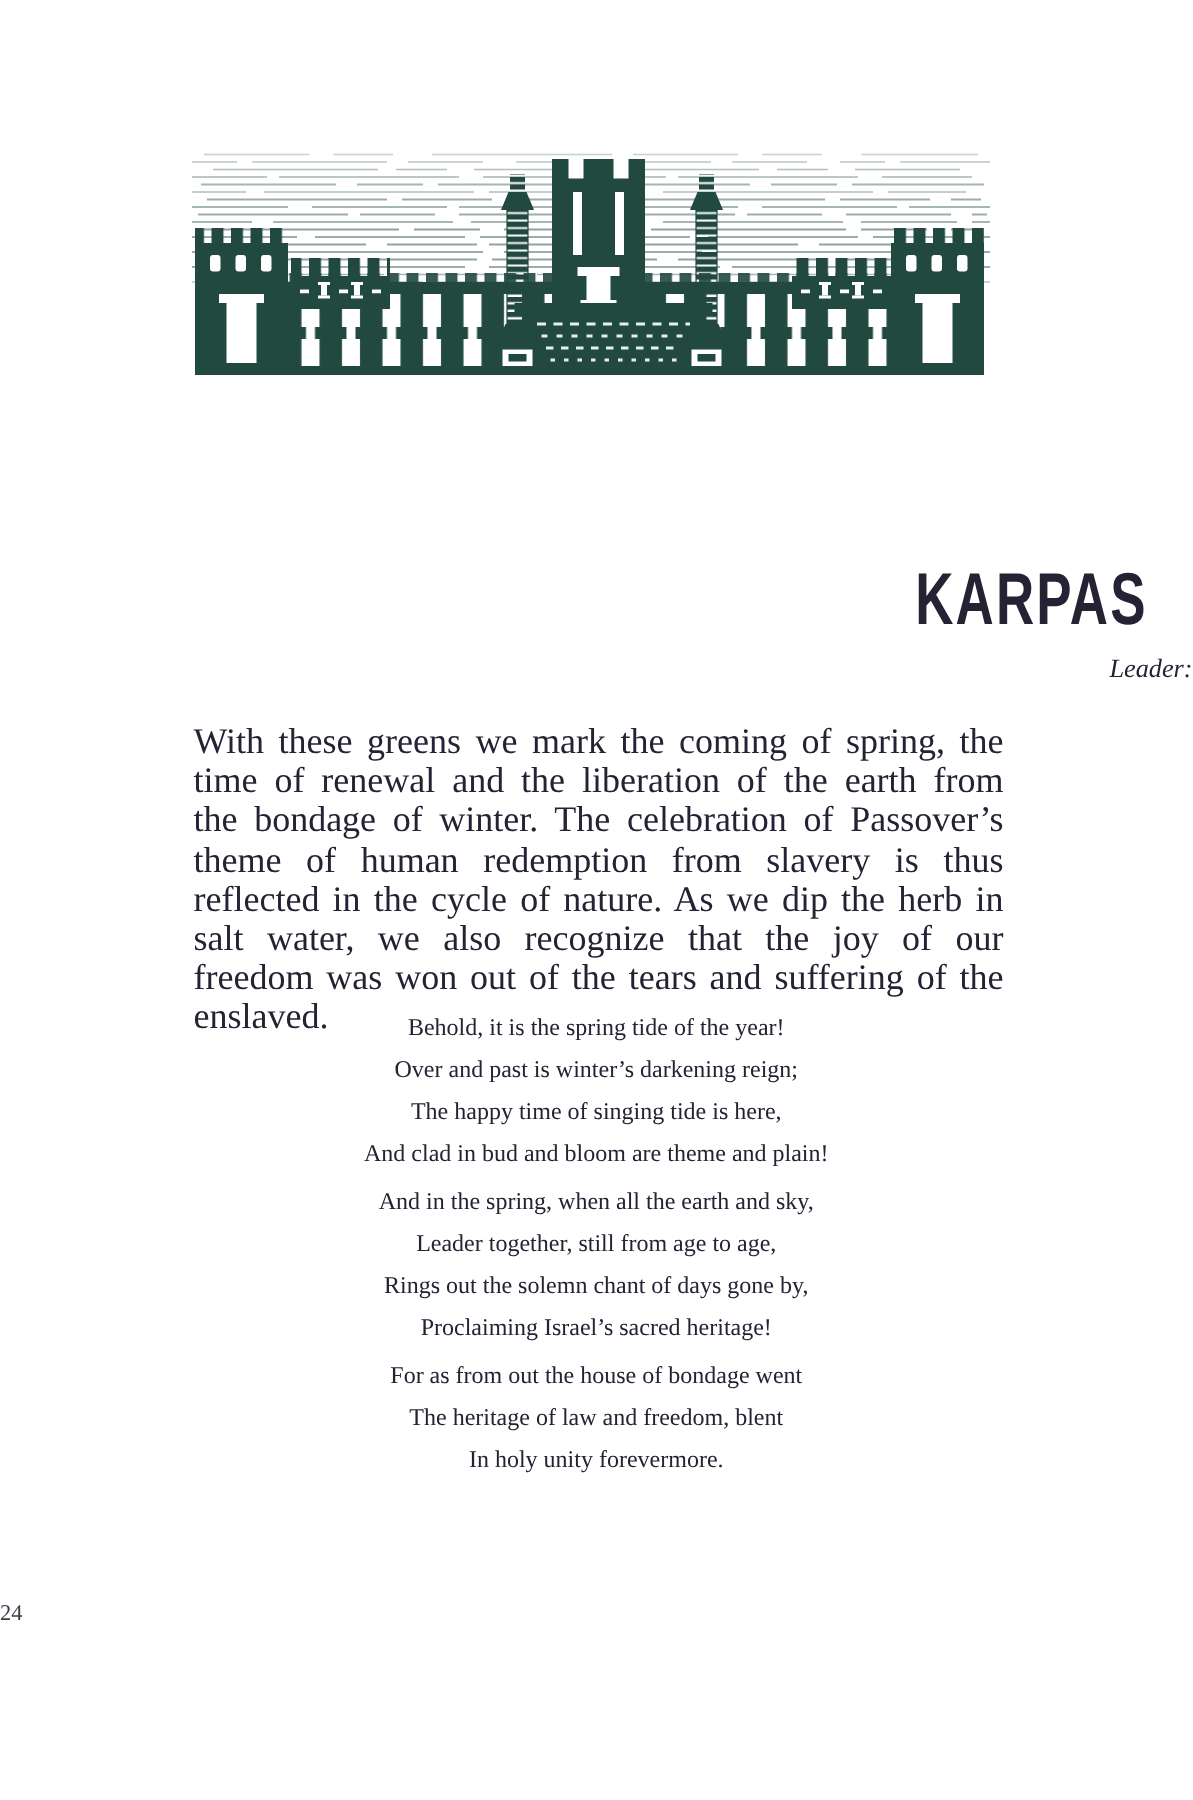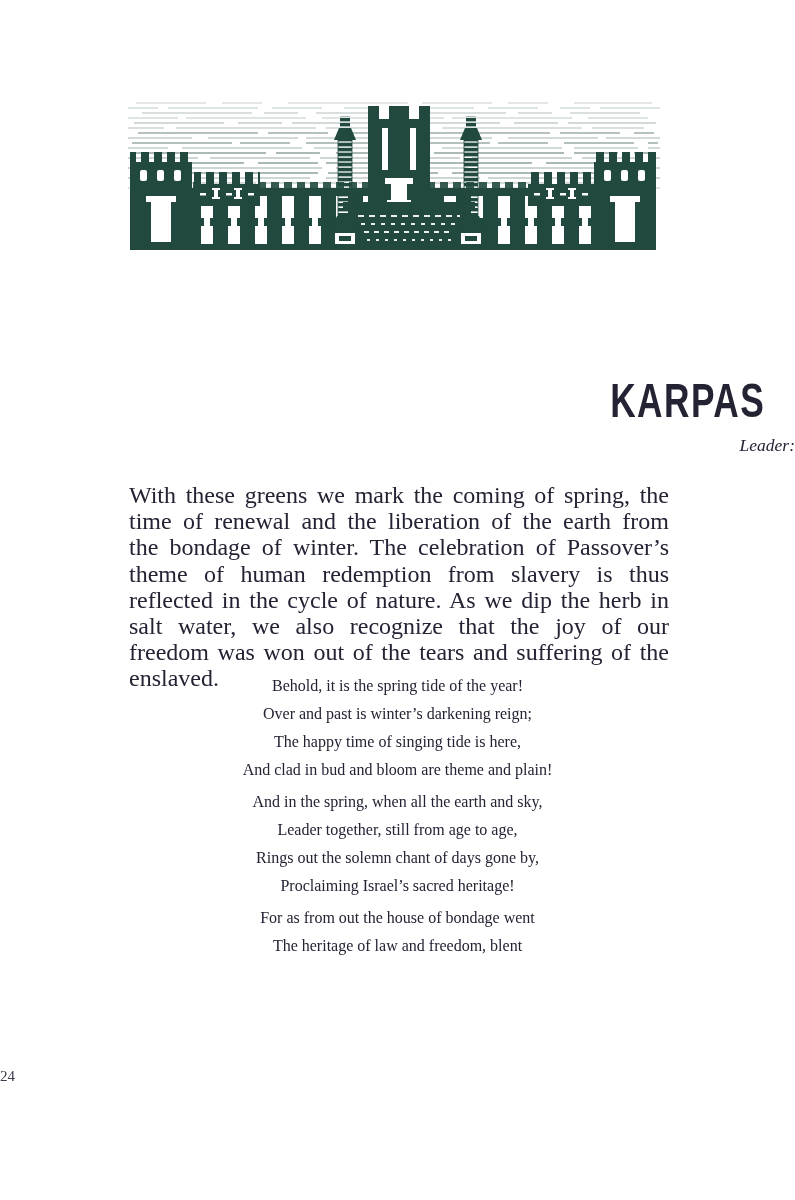--- a/index.html
+++ b/index.html
@@ -203,17 +203,18 @@
   <div class="stanza stanza-2">
     <div>And in the spring, when all the earth and sky,</div>
     <div>Leader together, still from age to age,</div>
     <div>Rings out the solemn chant of days gone by,</div>
     <div>Proclaiming Israel’s sacred heritage!</div>
   </div>
 
   <div class="stanza stanza-3">
     <div>For as from out the house of bondage went</div>
     <div>The heritage of law and freedom, blent</div>
+    <div>In holy unity forevermore.</div>
   </div>
 
   <div class="page-number">24</div>
 
 </div>
 
 </body></html>

